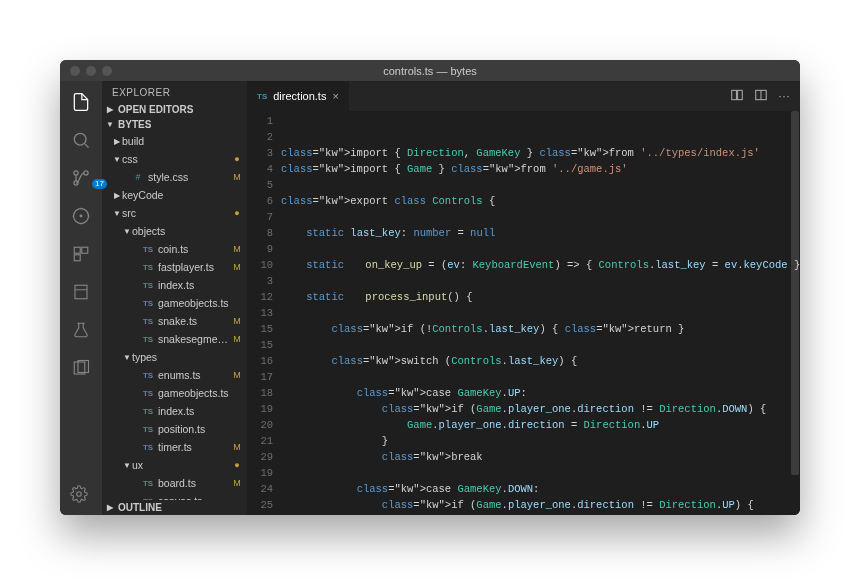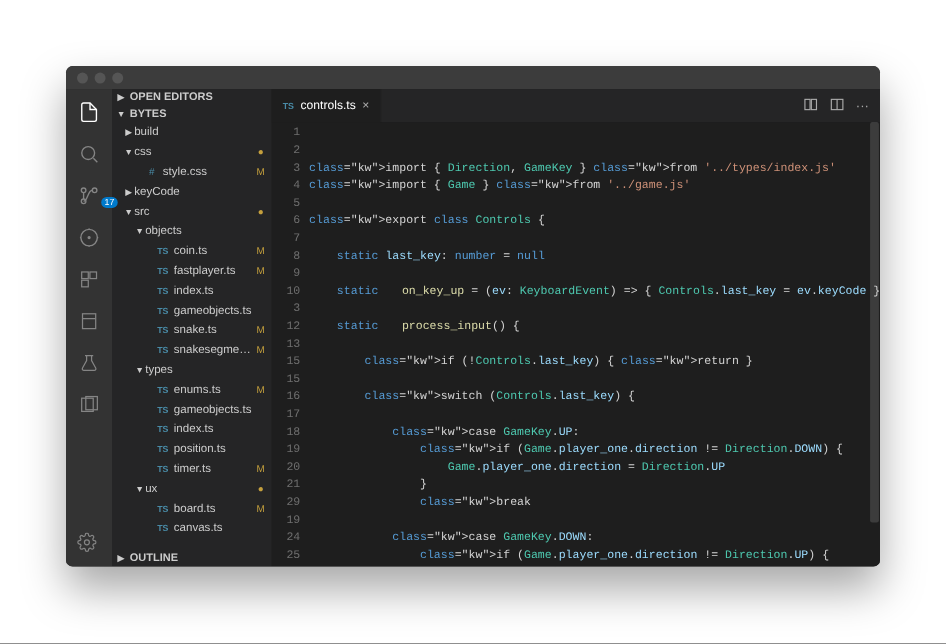--- a/index.html
+++ b/index.html
@@ -52,20 +52,21 @@
 </head>
 <body>
 
 <div class="window">
   <div class="titlebar">
     <div class="traffic">
       <div></div>
       <div></div>
       <div></div>
     </div>
+    <div class="titlebar-title">controls.ts — bytes</div>
   </div>
   <div class="body">
     <div class="activity-bar">
       <div class="ab-icon active">
         <svg width="20" height="20" viewBox="0 0 24 24" fill="none" stroke="currentColor" stroke-width="1.5">
             <path d="M13 2H6a2 2 0 0 0-2 2v16a2 2 0 0 0 2 2h12a2 2 0 0 0 2-2V9l-7-7z"></path>
             <path d="M13 2v7h7"></path>
           </svg>
       </div>
       <div class="ab-icon">
@@ -116,20 +117,21 @@
       </div>
       <div class="gear">
         <svg width="18" height="18" viewBox="0 0 24 24" fill="none" stroke="currentColor" stroke-width="1.5">
             <circle cx="12" cy="12" r="3"></circle>
             <path d="M19.4 15a1.7 1.7 0 0 0 .33 1.82l.06.06a2 2 0 1 1-2.83 2.83l-.06-.06a1.7 1.7 0 0 0-1.82-.33 1.7 1.7 0 0 0-1 1.51V21a2 2 0 1 1-4 0v-.09A1.7 1.7 0 0 0 9 19.4a1.7 1.7 0 0 0-1.82.33l-.06.06a2 2 0 1 1-2.83-2.83l.06-.06a1.7 1.7 0 0 0 .33-1.82 1.7 1.7 0 0 0-1.51-1H3a2 2 0 1 1 0-4h.09A1.7 1.7 0 0 0 4.6 9a1.7 1.7 0 0 0-.33-1.82l-.06-.06a2 2 0 1 1 2.83-2.83l.06.06a1.7 1.7 0 0 0 1.82.33H9a1.7 1.7 0 0 0 1-1.51V3a2 2 0 1 1 4 0v.09a1.7 1.7 0 0 0 1 1.51 1.7 1.7 0 0 0 1.82-.33l.06-.06a2 2 0 1 1 2.83 2.83l-.06.06a1.7 1.7 0 0 0-.33 1.82V9a1.7 1.7 0 0 0 1.51 1H21a2 2 0 1 1 0 4h-.09a1.7 1.7 0 0 0-1.51 1z"></path>
           </svg>
       </div>
     </div>
 
     <div class="sidebar">
+      <div class="sidebar-header">EXPLORER</div>
       <div class="section-hdr">
           <span class="chev">▶</span>
           <span>OPEN EDITORS</span>
         </div>
       <div class="section-hdr">
           <span class="chev">▼</span>
           <span>BYTES</span>
         </div>
       <div class="tree" id="tree">
           <div class="tree-row">
@@ -276,21 +278,21 @@
       <div class="section-hdr">
           <span class="chev">▶</span>
           <span>OUTLINE</span>
         </div>
     </div>
 
     <div class="editor-area">
       <div class="tabbar">
         <div class="tab">
           <span class="ticon">TS</span>
-          <span>controls.ts</span>
+          <span>direction.ts</span>
           <span class="close">×</span>
         </div>
         <div class="tabbar-actions">
           <span><svg width="14" height="14" viewBox="0 0 24 24" fill="none" stroke="currentColor" stroke-width="1.8">
                 <rect x="3" y="4" width="8" height="16"></rect>
                 <rect x="13" y="4" width="8" height="16"></rect>
               </svg></span>
           <span><svg width="14" height="14" viewBox="0 0 24 24" fill="none" stroke="currentColor" stroke-width="1.8">
                 <rect x="3" y="4" width="18" height="16"></rect>
                 <path d="M12 4v16"></path>

